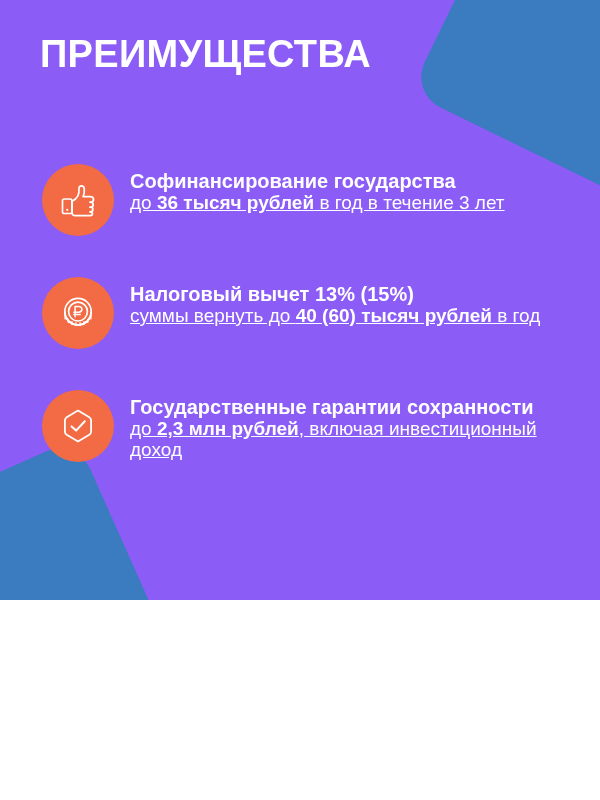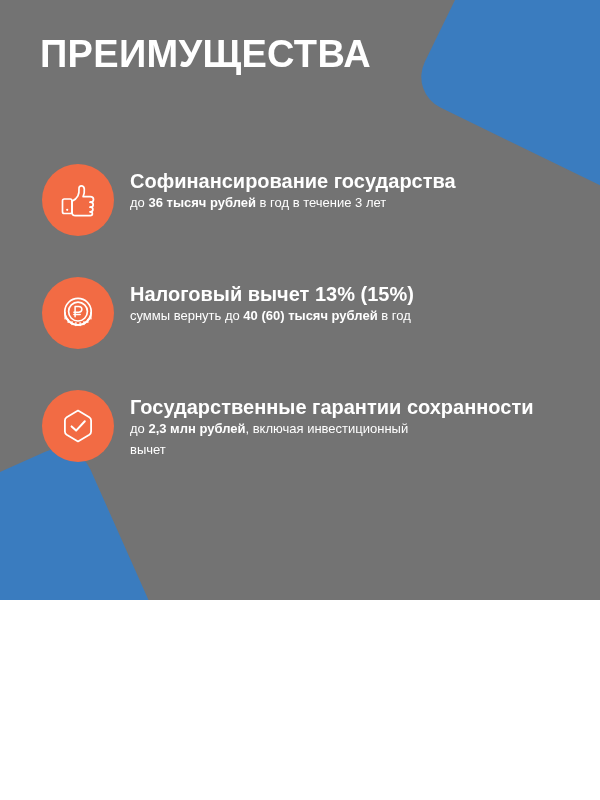--- a/index.html
+++ b/index.html
@@ -22,21 +22,21 @@
     overflow: hidden;
   }
 
   
   .green-panel {
     position: absolute;
     left: 0;
     top: 0;
     width: 600px;
     height: 600px;
-    background: #737373;
+    background: #8b5cf6;
     overflow: hidden;
   }
 
   
   .deco-shape {
     position: absolute;
     background: #3A7CBF;
     border-radius: 34px;
   }
   .deco-top-right {
@@ -108,24 +108,25 @@
     color: #ffffff;
   }
   .benefit-heading {
     font-size: 20px;
     line-height: 21px;
     font-weight: bold;
     color: #ffffff;
     white-space: nowrap;
   }
   .benefit-line {
-    font-size: 13px;
+    font-size: 19px;
     line-height: 21px;
     font-weight: normal;
     color: #ffffff;
+    text-decoration: underline;
   }
   .benefit-line b {
     font-weight: bold;
   }
 </style>
 </head>
 <body>
 
 <div id="slide">
 
@@ -178,20 +179,20 @@
             <span>
               <svg width="40" height="40" viewBox="0 0 40 40" fill="none" stroke="#ffffff" stroke-width="1.7" stroke-linecap="round" stroke-linejoin="round">
                 <path d="M20 4.6 L31.3 11.3 C32.4 12 33.1 13.2 33.1 14.5 L33.1 25.5 C33.1 26.8 32.4 28 31.3 28.7 L20 35.4 L8.7 28.7 C7.6 28 6.9 26.8 6.9 25.5 L6.9 14.5 C6.9 13.2 7.6 12 8.7 11.3 Z" stroke-width="1.8"></path>
                 <path d="M13.6 20.4 L18.1 24.6 L26.8 15.2" stroke-width="2"></path>
               </svg>
             </span>
           </div>
           <div class="benefit-text">
             <div class="benefit-heading">Государственные гарантии сохранности</div>
             <div class="benefit-line"><span>до </span><b>2,3 млн рублей</b><span>, включая инвестиционный</span></div>
-            <div class="benefit-line"><span>вычет</span></div>
+            <div class="benefit-line"><span>доход</span></div>
           </div>
         </div>
       </div>
 
   </div>
 
 </div>
 
 </body></html>

